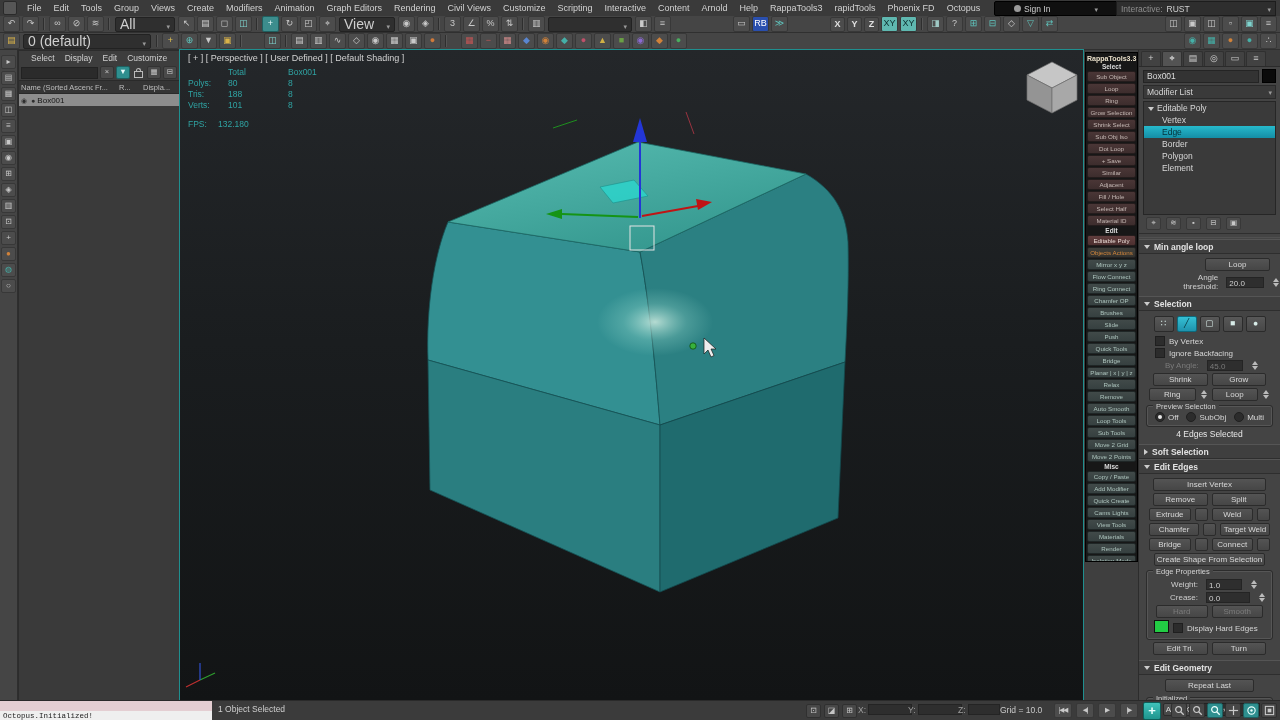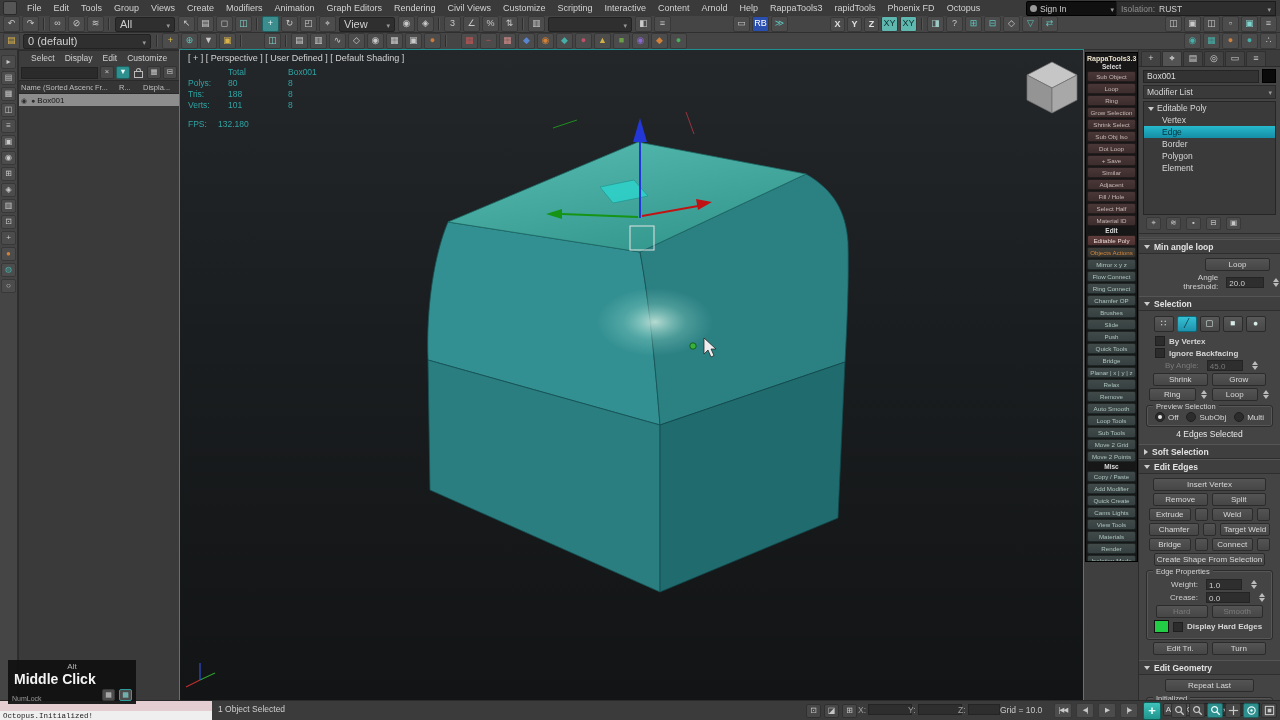--- a/index.html
+++ b/index.html
@@ -3,34 +3,34 @@
 <meta charset="utf-8">
 <style>
   html,body{margin:0;padding:0;background:#222;}
   #root{position:relative;width:1280px;height:720px;overflow:hidden;background:#3f3f3f;
         font-family:"Liberation Sans",sans-serif;color:#cfcfcf;-webkit-font-smoothing:antialiased;}
   
   #menubar{position:absolute;left:0;top:0;width:1280px;height:16px;background:#3a3a3a;border-bottom:1px solid #2c2c2c;display:flex;align-items:center;}
   .appicon{width:12px;height:12px;margin:0 4px 0 3px;background:#565656;border:1px solid #2a2a2a;border-radius:2px;}
   #menu-items{display:flex;height:16px;align-items:center;}
   .menu-item{font-size:9px;color:#d2d2d2;padding:0 6px;height:16px;line-height:16px;cursor:default;}
-  #signin{position:absolute;right:162px;top:1px;width:84px;height:13px;background:#101010;border:1px solid #000;border-radius:2px;display:flex;align-items:center;font-size:8.5px;color:#cfcfcf;padding:0 3px;gap:3px;}
+  #signin{position:absolute;right:162px;top:1px;width:84px;height:13px;background:#101010;border:1px solid #000;border-radius:2px;display:flex;align-items:center;font-size:8.5px;color:#cfcfcf;padding:0 19px;gap:3px;}
   #signin .phead{width:7px;height:7px;border-radius:50%;background:#9a9a9a;}
   #workspaces{position:absolute;right:4px;top:1px;width:150px;height:13px;background:#2e2e2e;border:1px solid #1d1d1d;display:flex;align-items:center;font-size:8.5px;padding:0 4px;gap:4px;}
   #workspaces .wl{color:#8f8f8f;} #workspaces .wv{color:#d0d0d0;}
   .chev{margin-left:auto;} .chev:after{content:"▾";font-size:7px;color:#9a9a9a;}
   
   .tbar{position:absolute;left:0;width:1280px;height:17px;background:#454545;border-bottom:1px solid #303030;display:flex;align-items:center;padding:0 2px;box-sizing:border-box;}
   #tb1{top:16px;} #tb2{top:33px;}
   .tbi{width:15px;height:14px;margin:0 1px;background:#4c4c4c;border:1px solid #383838;border-radius:2px;
        font-size:9px;line-height:13px;text-align:center;color:#c9c9c9;overflow:hidden;cursor:default;flex:none;}
   .tbi.act{background:#3c8d8d;border-color:#1f5f5f;color:#eafafa;}
   .tbsep{width:1px;height:12px;background:#2e2e2e;border-right:1px solid #555;margin:0 3px;flex:none;}
   .tbsp{flex:none;} .tbfx{flex:1;}
-  .tbdrop{height:13px;background:#2f2f2f;border:1px solid #222;border-radius:2px;display:flex;align-items:center;font-size:11px;color:#cfcfcf;padding:0 4px;margin:0 2px;flex:none;}
+  .tbdrop{height:13px;background:#2f2f2f;border:1px solid #222;border-radius:2px;display:flex;align-items:center;font-size:14px;color:#cfcfcf;padding:0 4px;margin:0 2px;flex:none;}
   .tbtext{width:13px;height:13px;margin:0 1px;font-size:9px;font-weight:bold;color:#e0e0e0;text-align:center;line-height:13px;background:#4c4c4c;border:1px solid #383838;border-radius:2px;flex:none;}
   
   #leftstrip{position:absolute;left:0;top:50px;width:18px;height:670px;background:#454545;border-right:1px solid #2e2e2e;display:flex;flex-direction:column;align-items:center;padding-top:4px;box-sizing:border-box;}
   #leftstrip .tbi{margin:1px 0;width:13px;height:12px;font-size:8px;line-height:11px;}
   
   #explorer{position:absolute;left:18px;top:50px;width:162px;height:56px;background:#3d3d3d;border:1px solid #2c2c2c;box-sizing:border-box;font-size:8.5px;}
   #exp-menus{display:flex;height:14px;align-items:center;gap:2px;padding-left:8px;}
   #exp-menus span{padding:0 4px;color:#d0d0d0;}
   #exp-search{display:flex;align-items:center;height:15px;padding:0 2px;gap:2px;}
   #exp-input{flex:1;height:10px;background:#2b2b2b;border:1px solid #222;}
@@ -89,21 +89,21 @@
   .btnrow .btn{flex:1;min-width:0;}
   .pad14{padding:0 14px;} .pad10{padding:0 10px;} .pad24{padding:0 26px;} .pad6{padding:0 15px;}
   .sq{width:11px;height:11px;background:linear-gradient(#545454,#464646);border:1px solid #2b2b2b;border-radius:2px;flex:none;}
   .fldrow{display:flex;align-items:center;margin:2px 0;gap:8px;}
   .flabel{text-align:right;color:#cfcfcf;font-size:8px;}
   .field{background:#2e2e2e;border:1px solid #242424;color:#cfcfcf;height:11px;line-height:11px;font-size:8px;padding:0 2px;box-sizing:border-box;}
   .dis .flabel,.dis .field{color:#7a7a7a;}
   .spin{display:inline-flex;flex-direction:column;gap:1px;width:8px;flex:none;}
   .spin i{display:block;width:0;height:0;border-left:3px solid transparent;border-right:3px solid transparent;margin:0 auto;}
   .spin .up{border-bottom:4px solid #bbb;} .spin .dn{border-top:4px solid #bbb;}
-  .cbrow{display:flex;align-items:center;gap:4px;padding-left:16px;margin:2px 0;font-size:8px;color:#d6d6d6;font-weight:bold;}
+  .cbrow{display:flex;align-items:flex-end;gap:4px;padding-left:16px;margin:2px 0;font-size:8px;color:#d6d6d6;}
   .cb{width:8px;height:8px;background:#2c2c2c;border:1px solid #1f1f1f;flex:none;}
   .radio{display:flex;align-items:center;gap:3px;font-size:8px;color:#d6d6d6;}
   .rdot{width:8px;height:8px;border-radius:50%;background:#2c2c2c;border:1px solid #1f1f1f;position:relative;flex:none;}
   .radio.on .rdot:after{content:"";position:absolute;left:2px;top:2px;width:4px;height:4px;border-radius:50%;background:#e8e8e8;}
   .groupbox{border:1px solid #565656;outline:1px solid #2c2c2c;border-radius:2px;margin:5px 8px 3px;padding:5px 4px 3px;position:relative;}
   .gtitle{position:absolute;top:-5px;left:5px;background:#444;padding:0 3px;font-size:7.5px;color:#d2d2d2;}
   .selicons{display:flex;justify-content:center;gap:3px;margin:3px 0 4px;}
   .selico{width:18px;height:14px;background:linear-gradient(#585858,#474747);border:1px solid #2b2b2b;border-radius:2px;text-align:center;line-height:13px;font-size:8.5px;color:#d8ece8;}
   .selico.sel{background:linear-gradient(#35c0d4,#1f93ad);border-color:#0d6b7e;color:#06323a;}
   .selstatus{text-align:center;margin:3px 0 2px;color:#e8e8e8;font-size:8.5px;}
@@ -167,21 +167,21 @@
         <span class="menu-item">rapidTools</span>
         <span class="menu-item">Phoenix FD</span>
         <span class="menu-item">Octopus</span>
       </div>
     <div id="signin">
       <span class="phead"></span>
       <span>Sign In</span>
       <span class="chev"></span>
     </div>
     <div id="workspaces">
-      <span class="wl">Isolation:</span>
+      <span class="wl">Interactive:</span>
       <span class="wv">RUST</span>
       <span class="chev"></span>
     </div>
   </div>
 
   <div id="tb1" class="tbar">
       <div class="tbi">↶</div>
       <div class="tbi">↷</div>
       <div class="tbsep"></div>
       <div class="tbi">∞</div>
@@ -756,23 +756,14 @@
         </div>
         <div class="navico">
           <svg width="11" height="11" viewBox="0 0 12 12">
             <rect x="1.5" y="1.5" width="9" height="9" fill="none" stroke="#c9c9c9" stroke-width="1.2"></rect>
             <rect x="4" y="4" width="4" height="4" fill="#c9c9c9"></rect>
           </svg>
         </div>
       </div>
   </div>
 
-  <div id="overlay">
-    <div id="ov-mod">Alt</div>
-    <div id="ov-action">Middle Click</div>
-    <div id="ov-foot">NumLock</div>
-    <div id="ov-icons">
-      <span class="tbi">▦</span>
-      <span class="tbi teal">▦</span>
-    </div>
-  </div>
 
 </div>
 
 </body></html>

